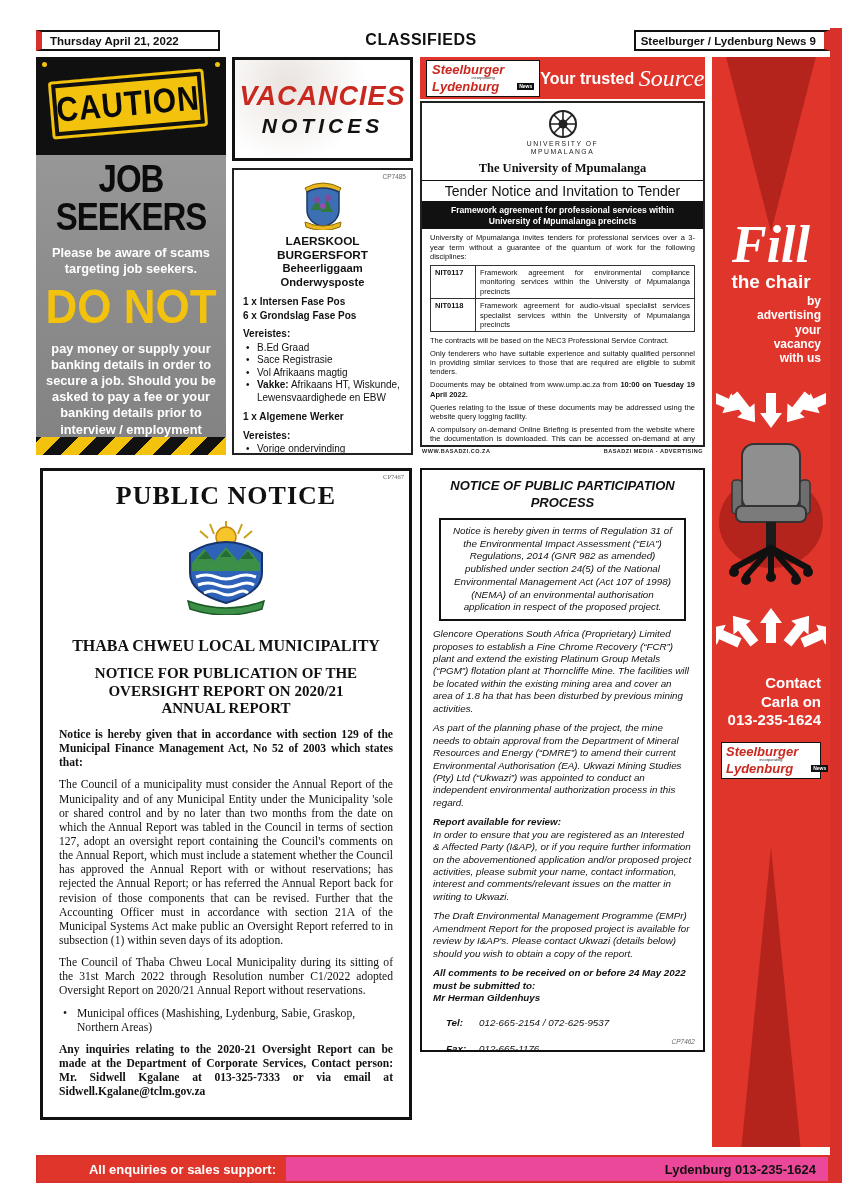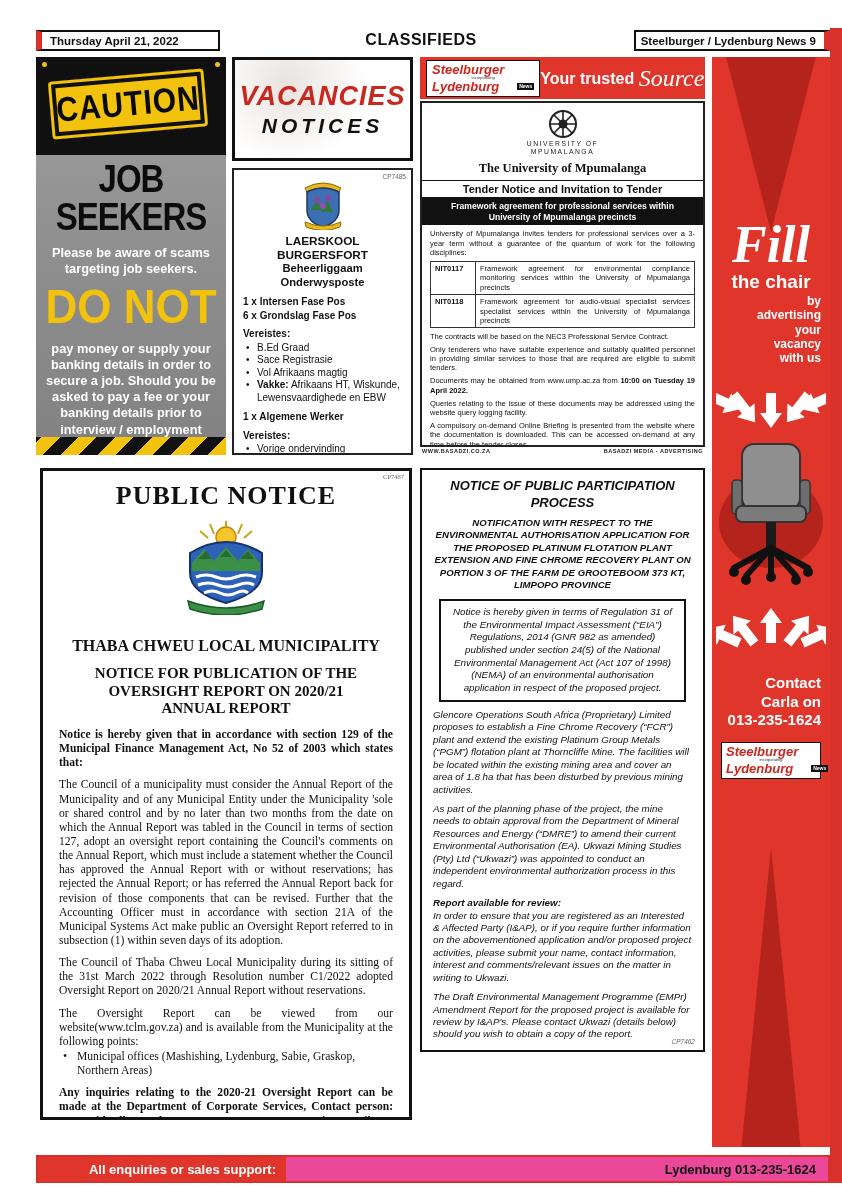--- a/index.html
+++ b/index.html
@@ -70,21 +70,21 @@
   .banner-plain{font-weight:900;font-size:16px;vertical-align:middle;}
   .banner-script{font-family:"Liberation Serif",serif;font-style:italic;font-size:24px;vertical-align:middle;}
 
   
   .ump{position:absolute;left:420px;top:101px;width:285px;height:346px;border:2px solid #222;
        box-sizing:border-box;background:#fff;padding:4px 0 0;overflow:hidden;}
   .ump-logo{display:block;margin:2px auto 1px;}
   .ump-caption{text-align:center;font-size:6.8px;letter-spacing:1.5px;line-height:1.25;color:#222;}
   .ump-title{font-family:"Liberation Serif",serif;font-weight:bold;font-size:12.5px;text-align:center;margin-top:4px;}
   .ump-sub{border-top:1.5px solid #111;border-bottom:1.5px solid #111;margin-top:4px;padding:2px 0;
-           font-weight:bold;font-size:11px;text-align:center;}
+           font-weight:normal;font-size:14px;text-align:center;}
   .ump-banner{background:#111;color:#fff;font-weight:bold;font-size:8.6px;text-align:center;
               padding:3px 10px;line-height:1.25;}
   .ump-body{padding:4px 8px 0;font-size:7.5px;line-height:1.25;text-align:justify;}
   .ump-body p{margin:0 0 3.5px;}
   .ump-table{width:100%;border-collapse:collapse;margin:0 0 3.5px;}
   .ump-table td{border:1px solid #333;padding:2px 4px;font-size:7.5px;line-height:1.25;vertical-align:top;}
   .ump-ref{font-weight:bold;width:36px;}
   .ump-foot{position:absolute;left:420px;top:448px;width:285px;display:flex;justify-content:space-between;
             font-size:5.5px;font-weight:bold;letter-spacing:.5px;color:#222;padding:0 2px;box-sizing:border-box;}
 
@@ -340,32 +340,30 @@
         <path d="M24 74 Q32 70 40 74 T56 74 T68 74"></path>
       </g>
       <path d="M8 82 Q46 96 84 82 L82 90 Q46 102 10 90 Z" fill="#3b8f47" stroke="#1d5a28" stroke-width="1.5"></path>
     </svg>
     <div class="pn-muni">THABA CHWEU LOCAL MUNICIPALITY</div>
     <div class="pn-head">NOTICE FOR PUBLICATION OF THE OVERSIGHT REPORT ON 2020/21 ANNUAL REPORT</div>
     <div class="pn-body">
       <p style="font-weight:bold">Notice is hereby given that in accordance with section 129 of the Municipal Finance Management Act, No 52 of 2003 which states that:</p>
       <p>The Council of a municipality must consider the Annual Report of the Municipality and of any Municipal Entity under the Municipality 'sole or shared control and by no later than two months from the date on which the Annual Report was tabled in the Council in terms of section 127, adopt an oversight report containing the Council's comments on the Annual Report, which must include a statement whether the Council has approved the Annual Report with or without reservations; has rejected the Annual Report; or has referred the Annual Report back for revision of those components that can be revised. Further that the Accounting Officer must in accordance with section 21A of the Municipal Systems Act make public an Oversight Report referred to in subsection (1) within seven days of its adoption.</p>
       <p>The Council of Thaba Chweu Local Municipality during its sitting of the 31st March 2022 through Resolution number C1/2022 adopted Oversight Report on 2020/21 Annual Report without reservations.</p>
-      <p style="margin-bottom:1px">The Oversight Report can be viewed from our website(www.tclm.gov.za) and  is available from the Municipality at the following points:</p>
       <ul class="pn-bullets">
         <li>Municipal offices (Mashishing, Lydenburg, Sabie, Graskop, Northern Areas)</li>
       </ul>
       <p style="font-weight:bold">Any inquiries relating to the 2020-21 Oversight Report can be made at the Department of Corporate Services, Contact person: Mr. Sidwell Kgalane at 013-325-7333 or via email at Sidwell.Kgalane@tclm.gov.za</p>
     </div>
 
   </div>
 
   <div class="pp">
     <div class="pp-title">NOTICE OF PUBLIC PARTICIPATION PROCESS</div>
-    <div class="pp-sub">NOTIFICATION WITH RESPECT TO THE ENVIRONMENTAL AUTHORISATION APPLICATION FOR THE PROPOSED PLATINUM FLOTATION PLANT EXTENSION AND FINE CHROME RECOVERY PLANT ON PORTION 3 OF THE FARM DE GROOTEBOOM 373 KT, LIMPOPO PROVINCE</div>
     <div class="pp-box">Notice is hereby given in terms of Regulation 31 of the Environmental Impact Assessment (“EIA”) Regulations, 2014 (GNR 982 as amended) published under section 24(5) of the National Environmental Management Act (Act 107 of 1998) (NEMA) of an environmental authorisation application in respect of the proposed project.</div>
     <p>Glencore Operations South Africa (Proprietary) Limited proposes to establish a Fine Chrome Recovery (“FCR”) plant and extend the existing Platinum Group Metals (“PGM”) flotation plant at Thorncliffe Mine. The facilities will be located within the existing mining area and cover an area of 1.8 ha that has been disturbed by previous mining activities.</p>
     <p>As part of the planning phase of the project, the mine needs to obtain approval from the Department of Mineral Resources and Energy (“DMRE”) to amend their current Environmental Authorisation (EA). Ukwazi Mining Studies (Pty) Ltd (“Ukwazi”) was appointed to conduct an independent environmental authorization process in this regard.</p>
     <div class="pp-bold">Report available for review:</div>
     <p>In order to ensure that you are registered as an Interested &amp; Affected Party (I&amp;AP), or if you require further information on the abovementioned application and/or proposed project activities, please submit your name, contact information, interest and comments/relevant issues on the matter in writing to Ukwazi.</p>
     <p>The Draft Environmental Management Programme (EMPr) Amendment Report for the proposed project is available for review by I&amp;AP's. Please contact Ukwazi (details below) should you wish to obtain a copy of the report.</p>
     <div class="pp-bold">All comments to be received on or before 24 May 2022 must be submitted to:</div>
     <div class="pp-bold">Mr Herman Gildenhuys</div>
     <div class="pp-row">
         <span class="lbl">Tel:</span>

